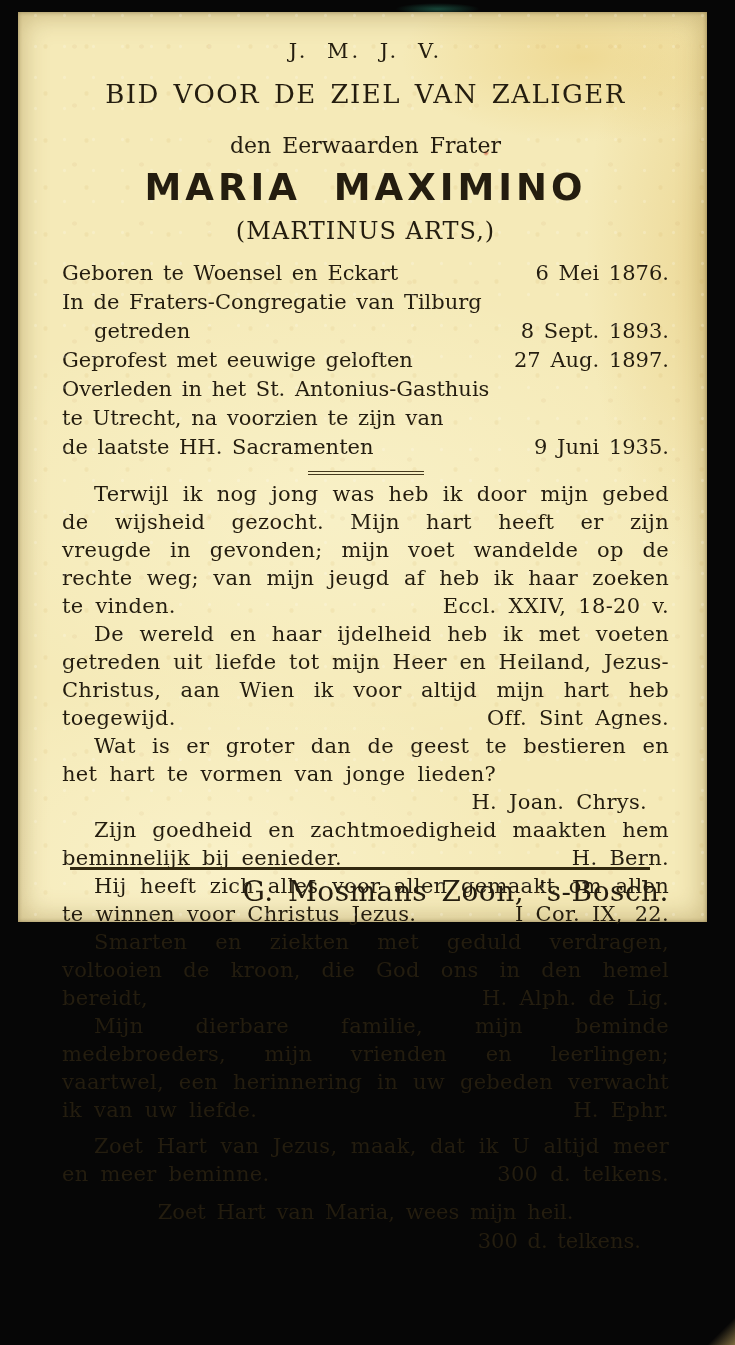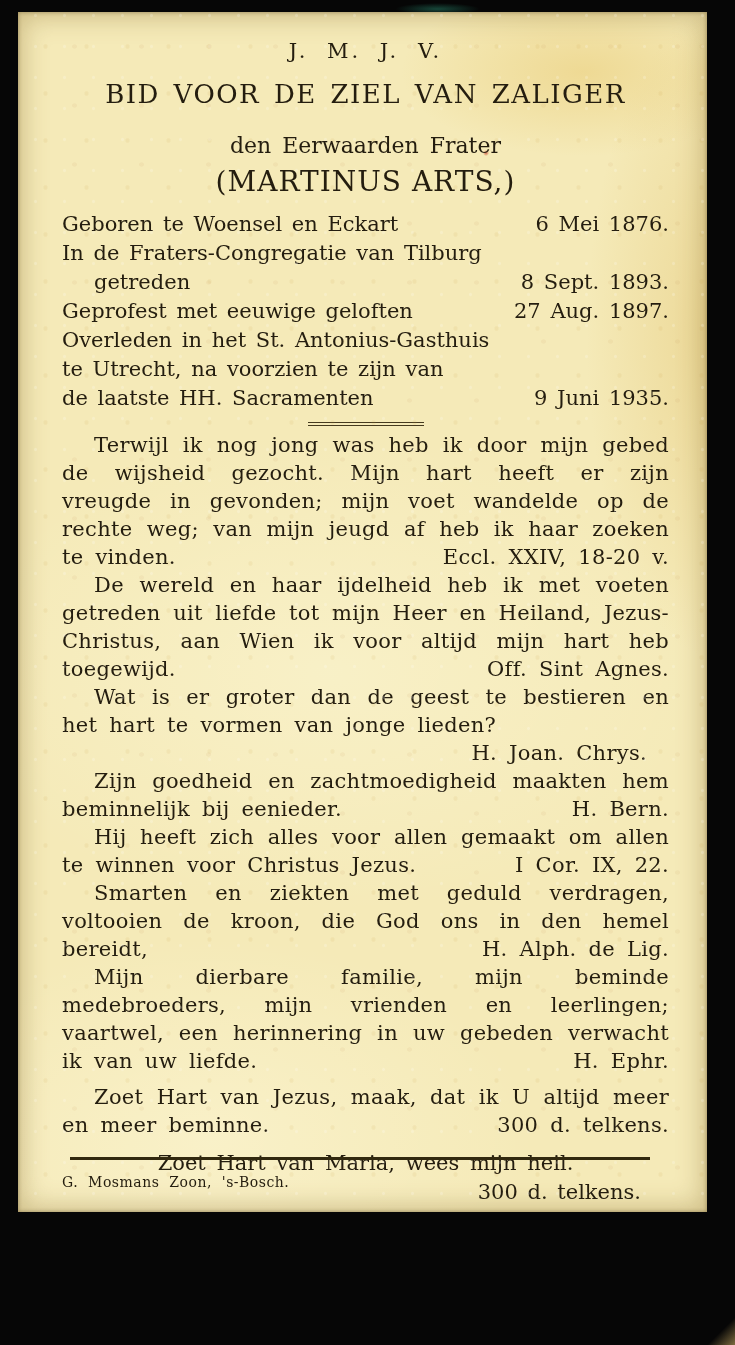--- a/index.html
+++ b/index.html
@@ -19,21 +19,21 @@
     pointer-events: none;
   }
   .sliver-yellow {
     position: absolute; right: 0; bottom: 0; width: 34px; height: 28px;
     background: linear-gradient(135deg, transparent 55%, rgba(226,192,110,0.55));
     pointer-events: none;
   }
 
   .card {
     position: absolute; left: 18px; top: 12px;
-    width: 689px; height: 1200px;
+    width: 689px; height: 910px;
     box-sizing: border-box;
     padding: 26px 38px 0 44px;
     background:
       radial-gradient(ellipse 260px 120px at 82% 5%, rgba(224,182,72,0.32), transparent 70%),
       radial-gradient(ellipse 170px 430px at 101% 27%, rgba(218,180,84,0.34), transparent 75%),
       radial-gradient(ellipse 520px 320px at 45% 55%, rgba(255,252,226,0.35), transparent 75%),
       radial-gradient(ellipse 430px 270px at 28% 94%, rgba(255,250,222,0.42), transparent 75%),
       #f5eab8;
     box-shadow:
       inset 0 0 24px 6px rgba(124,92,28,0.30),
@@ -60,21 +60,21 @@
   
   .hdr { text-align: center; position: relative; }
   .monogram  { font-size: 21px; line-height: 26px; letter-spacing: 3px; word-spacing: 9px; }
   .invocation{ font-size: 26px; line-height: 34px; margin-top: 13px; letter-spacing: 1.5px; word-spacing: 4px; }
   .subtitle  { font-size: 22px; line-height: 30px; margin-top: 20px; word-spacing: 4px; }
   .name {
     font-family: "DejaVu Sans", "Liberation Sans", sans-serif;
     font-weight: 700; font-size: 37px; line-height: 44px;
     margin: 5px 0 0 0; letter-spacing: 4px; word-spacing: 16px;
   }
-  .birthname { font-size: 28px; line-height: 30px; margin-top: 6px; letter-spacing: 1px; }
+  .birthname { font-size: 24px; line-height: 30px; margin-top: 6px; letter-spacing: 1px; }
 
   
   .bio { margin-top: 13px; font-size: 21px; }
   .bio-row { display: flex; justify-content: space-between; align-items: baseline; line-height: 29px; word-spacing: 3px; }
   .bio-row .bio-text { white-space: nowrap; }
   .bio-row.indent .bio-text { padding-left: 32px; }
   .bio-date { white-space: nowrap; }
 
   .divider {
     width: 116px; height: 0;
@@ -95,36 +95,37 @@
   
   .prayers { font-size: 21px; }
   .prayer1 { margin-top: 8px; }
   .prayer2 { margin-top: 10px; line-height: 29px; }
   .prayer2 .p2-text { text-align: center; word-spacing: 4px; }
   .prayer2 .p2-ind  { text-align: right; padding-right: 28px; word-spacing: 3px; }
 
   
   .ftr { position: absolute; left: 44px; right: 38px; bottom: 16px; }
   .footer-rule { height: 0; border-top: 3px solid #32290f; width: 580px; margin: 0 auto 8px auto; transform: translateX(-6px); }
-  .printer { text-align: left; font-size: 14px; line-height: 28px; word-spacing: 5px; letter-spacing: 0.5px; }
+  .printer { text-align: right; font-size: 28px; line-height: 28px; word-spacing: 5px; letter-spacing: 0.5px; }
 </style>
 </head>
 <body>
 
 <div class="stage">
 
   <div class="smudge-green"></div>
 
   <div class="card">
     <div class="speck-red"></div>
 
     <header class="hdr">
       <div class="monogram">J. M. J. V.</div>
       <div class="invocation">BID VOOR DE ZIEL VAN ZALIGER</div>
       <div class="subtitle">den Eerwaarden Frater</div>
+      <h1 class="name">MARIA MAXIMINO</h1>
       <div class="birthname">(MARTINUS ARTS,)</div>
     </header>
 
     <section class="bio">
       <div class="bio-row">
         <span class="bio-text">Geboren te Woensel en Eckart</span>
         <span class="bio-date">6 Mei 1876.</span>
       </div>
       <div class="bio-row">
         <span class="bio-text">In de Fraters-Congregatie van Tilburg</span>

